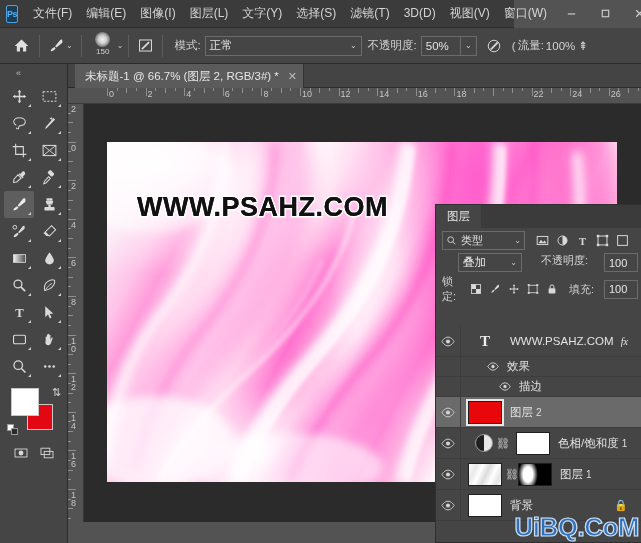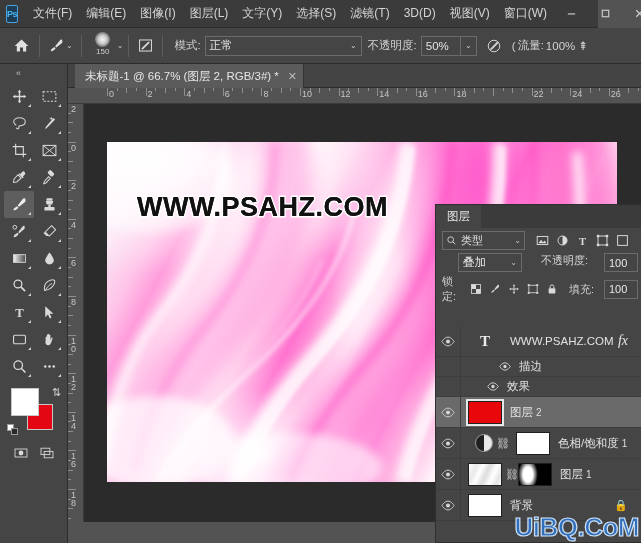--- a/index.html
+++ b/index.html
@@ -7,21 +7,21 @@
     width: 641px; height: 543px;
     overflow: hidden;
     background: #535353;
     font-family: "Liberation Sans", "DejaVu Sans", sans-serif;
     -webkit-font-smoothing: antialiased;
   }
   #app { position: relative; width: 641px; height: 543px; background: #535353; }
 
   
   .menubar {
-    position: absolute; left: 0; top: 0; width: 598px; height: 28px;
+    position: absolute; left: 0; top: 0; width: 514px; height: 28px;
     background: #3b3b3b;
     display: flex; align-items: center;
     border-bottom: 1px solid #2c2c2c;
   }
   .ps-logo {
     width: 18px; height: 18px; margin-left: 6px; margin-right: 8px;
     background: #1d3d55; border: 1px solid #4aa3e0; border-radius: 2px;
     color: #4ab3f4; font-size: 9px; font-weight: bold;
     display: flex; align-items: center; justify-content: center;
     letter-spacing: -0.5px;
@@ -279,21 +279,21 @@
   .link-icon { width: 12px; margin-left: 4px; display: flex; justify-content: center; color: #dadada; font-size: 11px; flex: none; }
   .layer-name { margin-left: 8px; white-space: nowrap; }
   .layer-name .suffix { font-size: 10px; color: #dedede; margin-left: 3px; }
   .type-T {
     width: 34px; height: 23px; margin-left: 7px; flex: none;
     display: flex; align-items: center; justify-content: center;
     color: #ededed; font-family: "Liberation Serif", serif; font-size: 15px; font-weight: bold;
   }
   .fx-badge {
     position: absolute; right: 13px; color: #e6e6e6;
-    font-family: "Liberation Serif", serif; font-style: italic; font-size: 14px;
+    font-family: "Liberation Serif", serif; font-style: italic; font-size: 10px;
   }
   .fx-sub {
     display: flex; align-items: center; height: 20px; color: #e2e2e2; font-size: 11.5px;
     border-bottom: 1px solid #3d3d3d;
   }
   .fx-sub .eye-s { width: 25px; display:flex; align-items:center; justify-content:center; border-right: 1px solid #3d3d3d; height: 100%; }
   .fx-sub .eye-in { display: flex; align-items: center; justify-content: center; width: 16px; }
 
   
   .wm-corner {
@@ -856,38 +856,38 @@
               <circle cx="8" cy="6" r="2.3" fill="#d4d4d4"></circle>
             </svg>
         </div>
         <div class="type-T">T</div>
         <span class="layer-name">WWW.PSAHZ.COM</span>
         <span class="fx-badge">fx</span>
       </div>
 
       <div class="fx-sub">
         <div class="eye-s"></div>
+        <div class="eye-in" style="margin-left:24px">
+          <svg viewBox="0 0 16 12" width="12" height="9">
+              <path d="M8 1 C12 1 15 6 15 6 C15 6 12 11 8 11 C4 11 1 6 1 6 C1 6 4 1 8 1 Z" fill="none" stroke="#d4d4d4" stroke-width="1.2"></path>
+              <circle cx="8" cy="6" r="2.2" fill="#d4d4d4"></circle>
+            </svg>
+        </div>
+        <span style="margin-left:6px">效果</span>
+      </div>
+
+      <div class="fx-sub">
+        <div class="eye-s"></div>
         <div class="eye-in" style="margin-left:36px">
           <svg viewBox="0 0 16 12" width="12" height="9">
               <path d="M8 1 C12 1 15 6 15 6 C15 6 12 11 8 11 C4 11 1 6 1 6 C1 6 4 1 8 1 Z" fill="none" stroke="#d4d4d4" stroke-width="1.2"></path>
               <circle cx="8" cy="6" r="2.2" fill="#d4d4d4"></circle>
             </svg>
         </div>
         <span style="margin-left:6px">描边</span>
-      </div>
-
-      <div class="fx-sub">
-        <div class="eye-s"></div>
-        <div class="eye-in" style="margin-left:24px">
-          <svg viewBox="0 0 16 12" width="12" height="9">
-              <path d="M8 1 C12 1 15 6 15 6 C15 6 12 11 8 11 C4 11 1 6 1 6 C1 6 4 1 8 1 Z" fill="none" stroke="#d4d4d4" stroke-width="1.2"></path>
-              <circle cx="8" cy="6" r="2.2" fill="#d4d4d4"></circle>
-            </svg>
-        </div>
-        <span style="margin-left:6px">效果</span>
       </div>
 
       <div class="layer-row selected">
         <div class="eye-cell">
           <svg viewBox="0 0 16 12" width="14" height="11">
               <path d="M8 1 C12 1 15 6 15 6 C15 6 12 11 8 11 C4 11 1 6 1 6 C1 6 4 1 8 1 Z" fill="none" stroke="#d4d4d4" stroke-width="1.1"></path>
               <circle cx="8" cy="6" r="2.3" fill="#d4d4d4"></circle>
             </svg>
         </div>
         <div class="thumb red sel-outline"></div>

